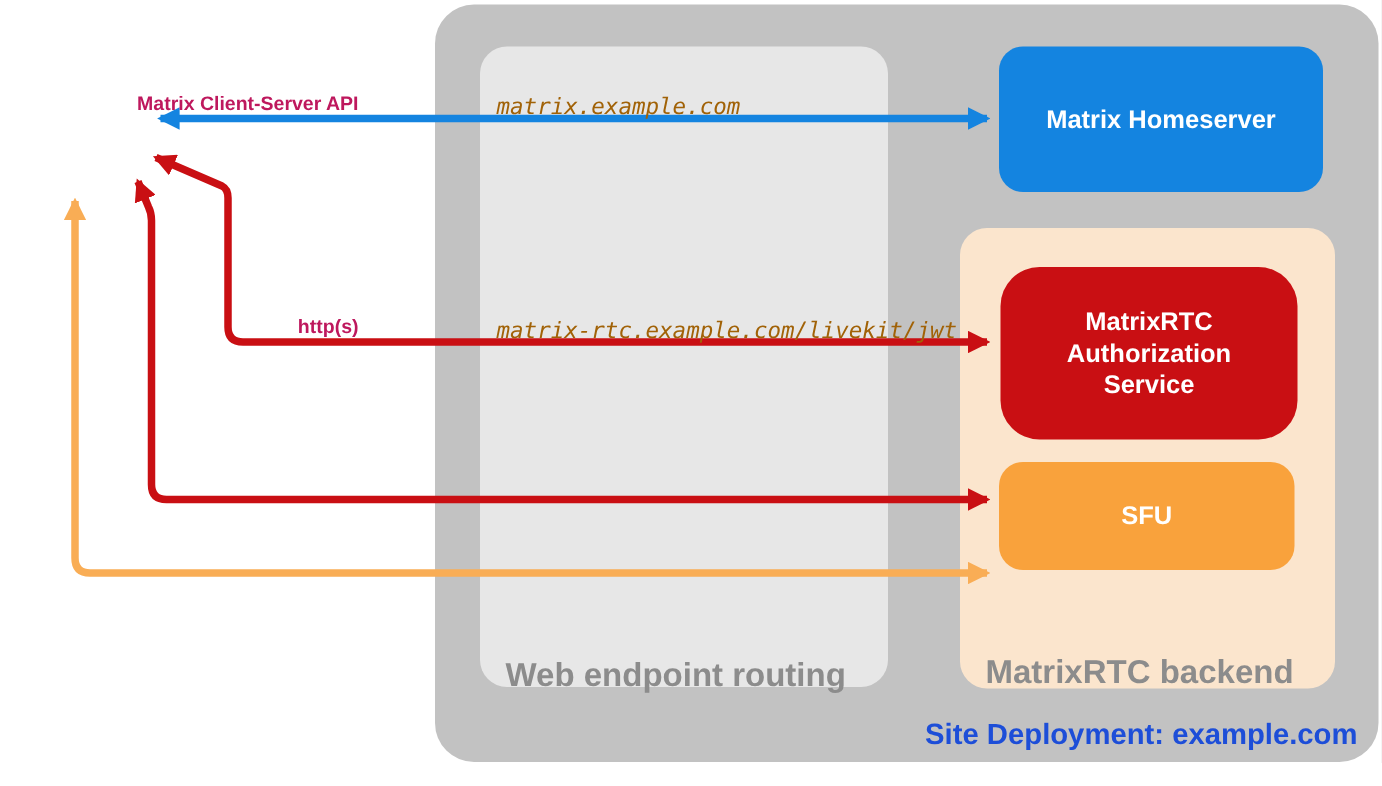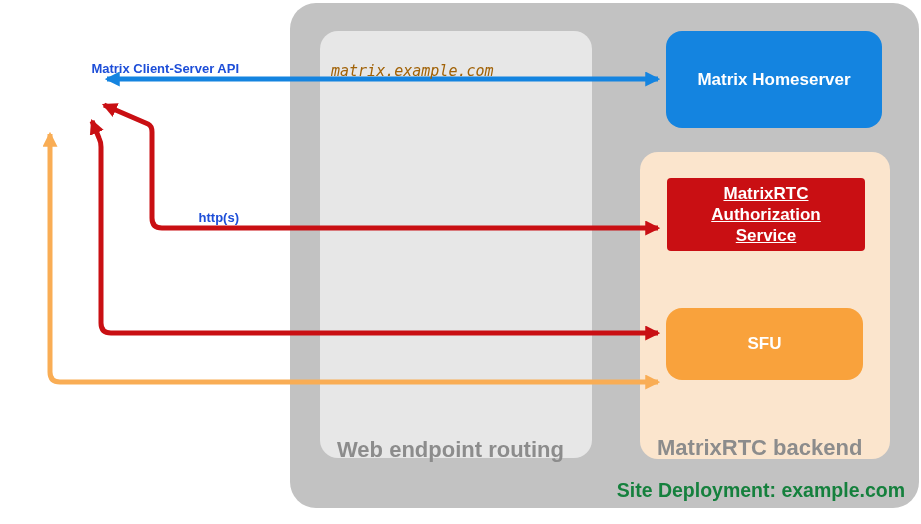--- a/index.html
+++ b/index.html
@@ -29,44 +29,44 @@
   .client-circle{
     left:3px;top:31px;width:96px;height:96px;border-radius:50%;
     background:#0aa04f;z-index:3;
   }
   .client-circle .node-label{width:64px;}
   .homeserver-box{
     left:666px;top:31px;width:216px;height:97px;border-radius:16px;
     background:#1484e0;z-index:3;text-align:right;
   }
   .auth-box{
-    left:667px;top:178px;width:198px;height:73px;border-radius:4px;
-    background:#c90f13;z-index:3;text-decoration:underline;
+    left:667px;top:178px;width:198px;height:115px;border-radius:26px;
+    background:#c90f13;z-index:3;
   }
   .auth-box .node-label{width:150px;}
   .sfu-box{
     left:666px;top:308px;width:197px;height:72px;border-radius:16px;
     background:#f9a23c;z-index:3;
   }
   
   .arrows{left:0;top:0;width:921px;height:524px;z-index:4;pointer-events:none;}
   
   .edge-label{
-    color:#1d4ed8;font-weight:bold;font-size:13px;text-align:right;
+    color:#be185d;font-weight:bold;font-size:13px;text-align:right;
     width:199px;left:40px;z-index:5;white-space:nowrap;
   }
   .url{
     color:#a16207;font-family:"DejaVu Sans Mono","Liberation Mono",monospace;
     font-size:15px;left:331px;z-index:5;white-space:nowrap;font-style:italic;
   }
   .section-label{
     color:#8c8c8c;font-weight:bold;font-size:22px;z-index:5;white-space:nowrap;
   }
   .site-label{
-    color:#15803d;font-weight:bold;font-size:19.5px;z-index:5;
+    color:#1d4ed8;font-weight:bold;font-size:19.5px;z-index:5;
     right:16px;top:479px;text-align:right;white-space:nowrap;
   }
 </style>
 </head>
 <body>
 
 <div class="canvas">
 
   <div class="abs outer-gray"></div>
 
@@ -102,18 +102,19 @@
     <path d="M 107 79 L 658 79" fill="none" stroke="#1484e0" stroke-width="5" marker-start="url(#head-blue)" marker-end="url(#head-blue)"></path>
     <path d="M 104 105 L 148 124 Q 152 126 152 132 L 152 218 Q 152 228 162 228 L 658 228" fill="none" stroke="#c90f13" stroke-width="5" stroke-linejoin="round" marker-start="url(#head-red)" marker-end="url(#head-red)"></path>
     <path d="M 92 121 L 99 138 Q 101 142 101 147 L 101 323 Q 101 333 111 333 L 658 333" fill="none" stroke="#c90f13" stroke-width="5" stroke-linejoin="round" marker-start="url(#head-red)" marker-end="url(#head-red)"></path>
     <path d="M 50 134 L 50 372 Q 50 382 60 382 L 658 382" fill="none" stroke="#f9ad55" stroke-width="5" stroke-linejoin="round" marker-start="url(#head-orange)" marker-end="url(#head-orange)"></path>
   </svg>
 
   <div class="abs edge-label" style="top:61px;">Matrix Client-Server API</div>
   <div class="abs edge-label" style="top:210px;">http(s)</div>
 
   <div class="abs url" style="top:62px;">matrix.example.com</div>
+  <div class="abs url" style="top:211px;">matrix-rtc.example.com/livekit/jwt</div>
 
   <div class="abs section-label" style="left:337px;top:437px;">Web endpoint routing</div>
   <div class="abs section-label" style="left:657px;top:435px;">MatrixRTC backend</div>
   <div class="abs site-label">Site Deployment: example.com</div>
 
 </div>
 
 </body></html>

